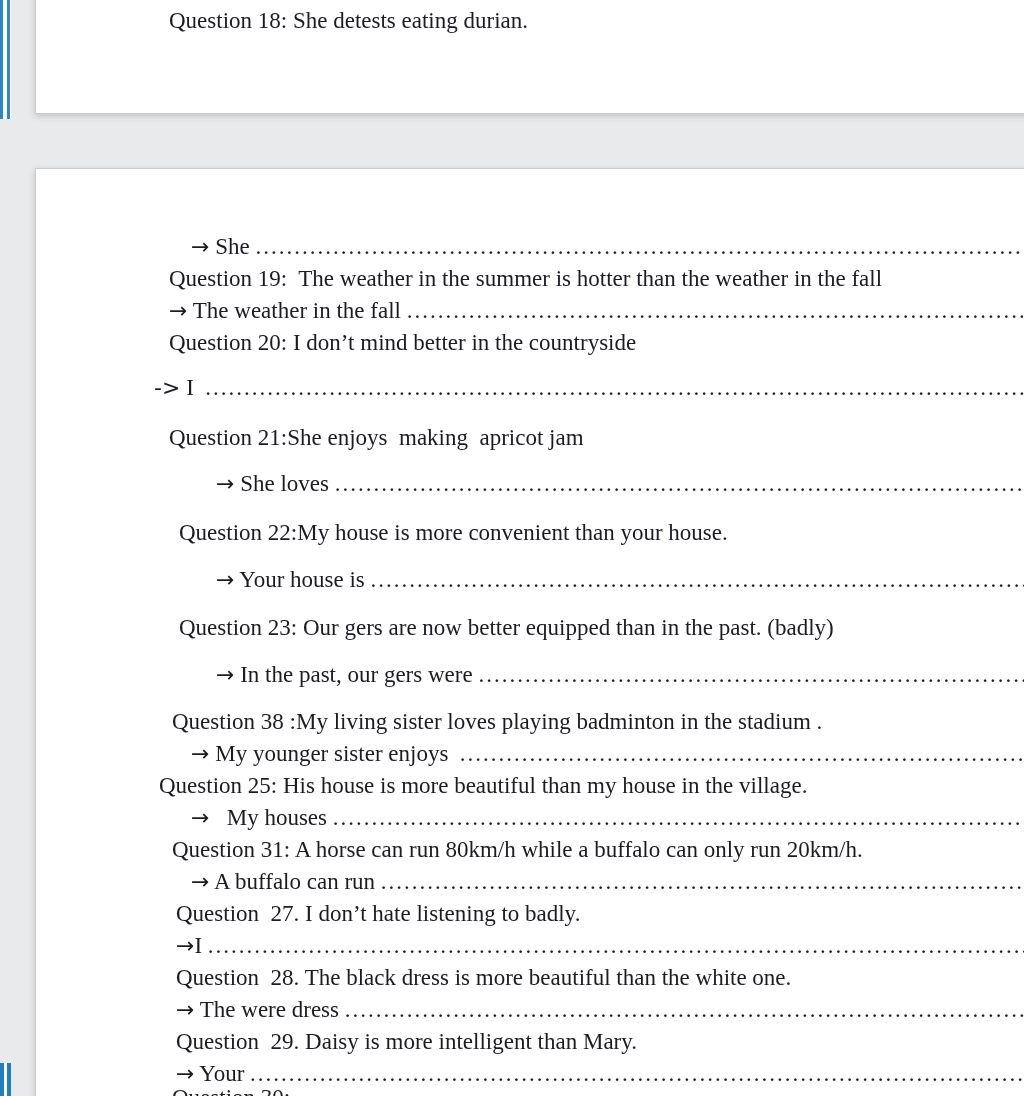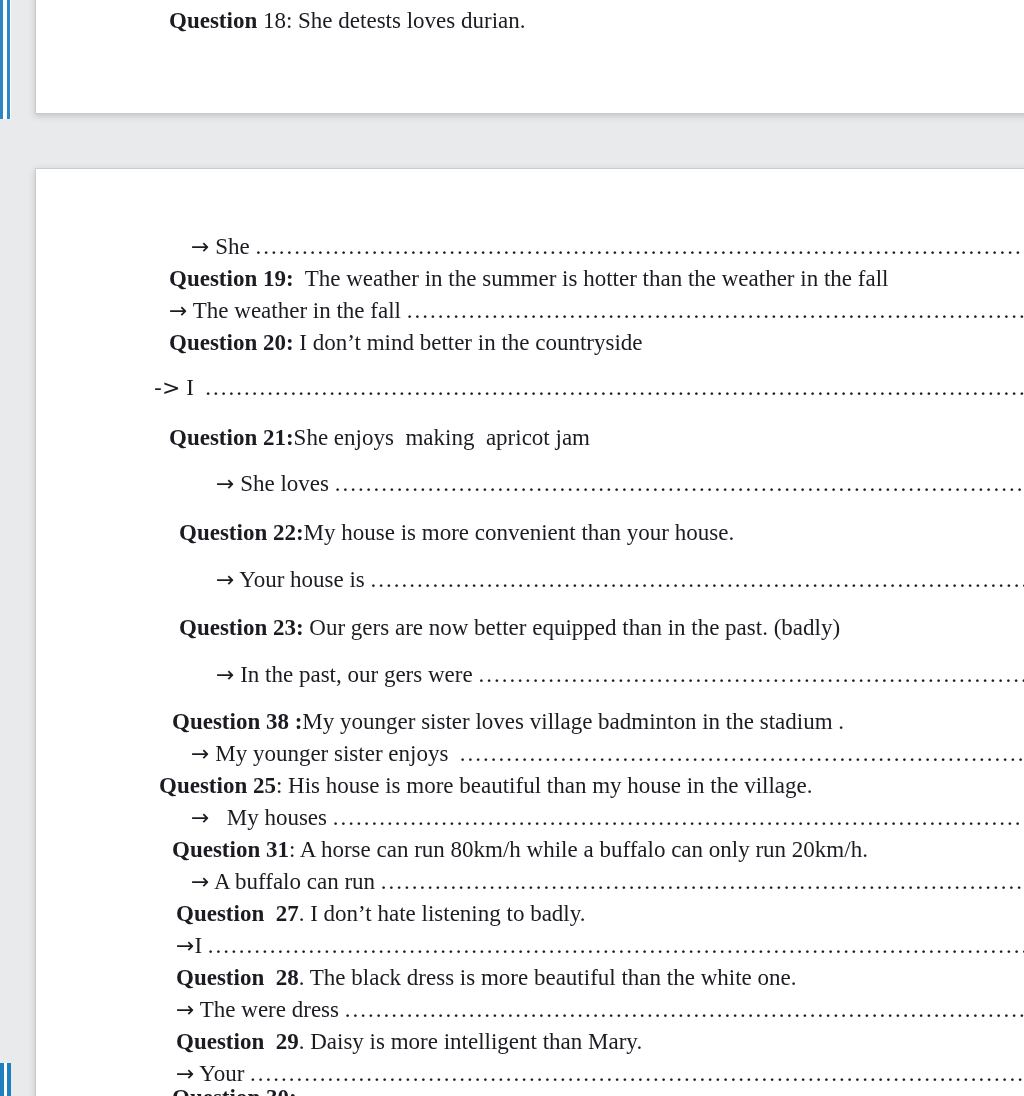--- a/index.html
+++ b/index.html
@@ -19,21 +19,21 @@
   }
   #card1 { left:35px; top:-26px; width:1012px; height:140px; padding:30px 0 0 133px; }
   #card2 { left:35px; top:168px; width:1012px; height:1000px; padding:62px 0 0 133px; }
 
   .line {
     font-size:23px;
     line-height:32px;
     white-space:nowrap;
     overflow:hidden;
   }
-  .line b { font-weight:700; }
+  .line b { font-weight:400; }
   .arrow { font-family:"DejaVu Sans", sans-serif; font-size:22px; }
   .dots { letter-spacing:2px; }
 
   
   .iA{margin-left:22px} .iB{margin-left:47px} .iC{margin-left:10px}
   .iD{margin-left:-15px} .iE{margin-left:3px} .iF{margin-left:-10px} .iG{margin-left:7px}
   
   .g13{margin-top:13px} .g14{margin-top:14px} .g15{margin-top:15px}
   .g16{margin-top:16px} .g17{margin-top:17px} .g18{margin-top:18px} .gN8{margin-top:-8px}
 
@@ -52,21 +52,21 @@
   <div class="b1"></div>
   <div class="b2"></div>
 </div>
 <div class="edge" id="edge-bottom">
   <div class="b1"></div>
   <div class="b2"></div>
 </div>
 
 <div class="card" id="card1">
   <div class="line">
-    <b>Question</b><span> 18: She detests loves durian.</span>
+    <b>Question</b><span> 18: She detests eating durian.</span>
   </div>
 </div>
 
 <div class="card" id="card2">
 
   <div class="line iA">
     <span class="arrow">→</span><span> She </span><span class="dots">........................................................................................................................................................................</span>
   </div>
 
   <div class="line">
@@ -103,21 +103,21 @@
 
   <div class="line iC g16">
     <b>Question 23:</b><span> Our gers are now better equipped than in the past. (badly)</span>
   </div>
 
   <div class="line iB g15">
     <span class="arrow">→</span><span> In the past, our gers were </span><span class="dots">........................................................................................................................................................................</span>
   </div>
 
   <div class="line iE g15">
-    <b>Question 38 :</b><span>My younger sister loves village badminton in the stadium .</span>
+    <b>Question 38 :</b><span>My living sister loves playing badminton in the stadium .</span>
   </div>
 
   <div class="line iA">
     <span class="arrow">→</span><span> My younger sister enjoys &nbsp;</span><span class="dots">........................................................................................................................................................................</span>
   </div>
 
   <div class="line iF">
     <b>Question 25</b><span>: His house is more beautiful than my house in the village.</span>
   </div>
 

